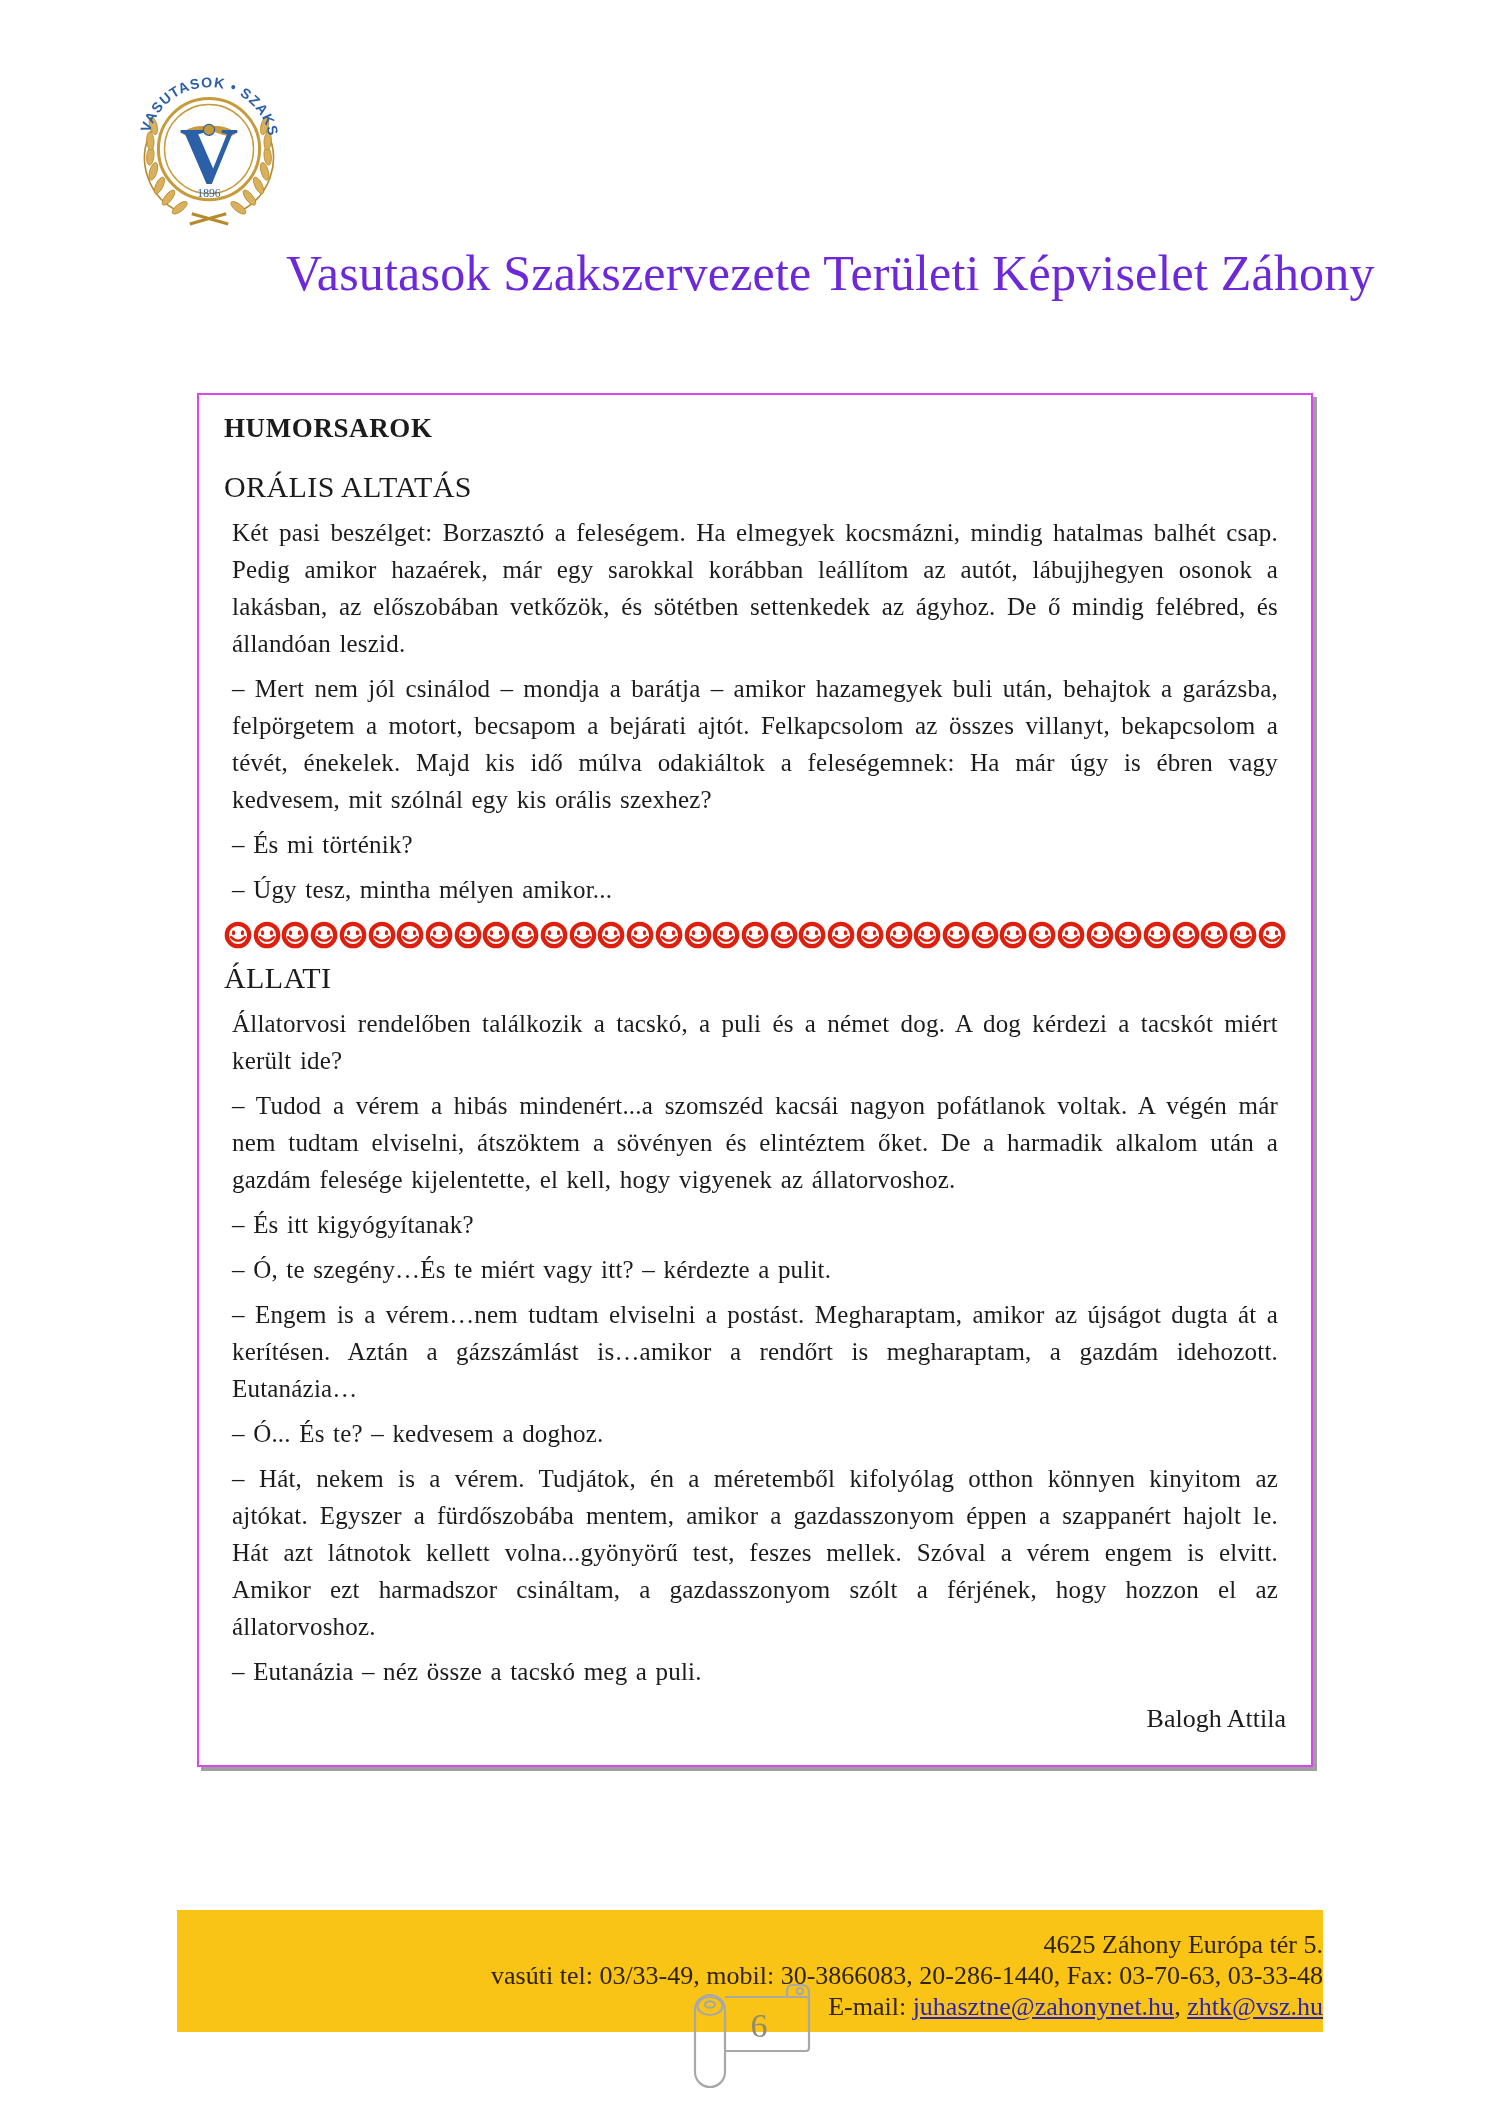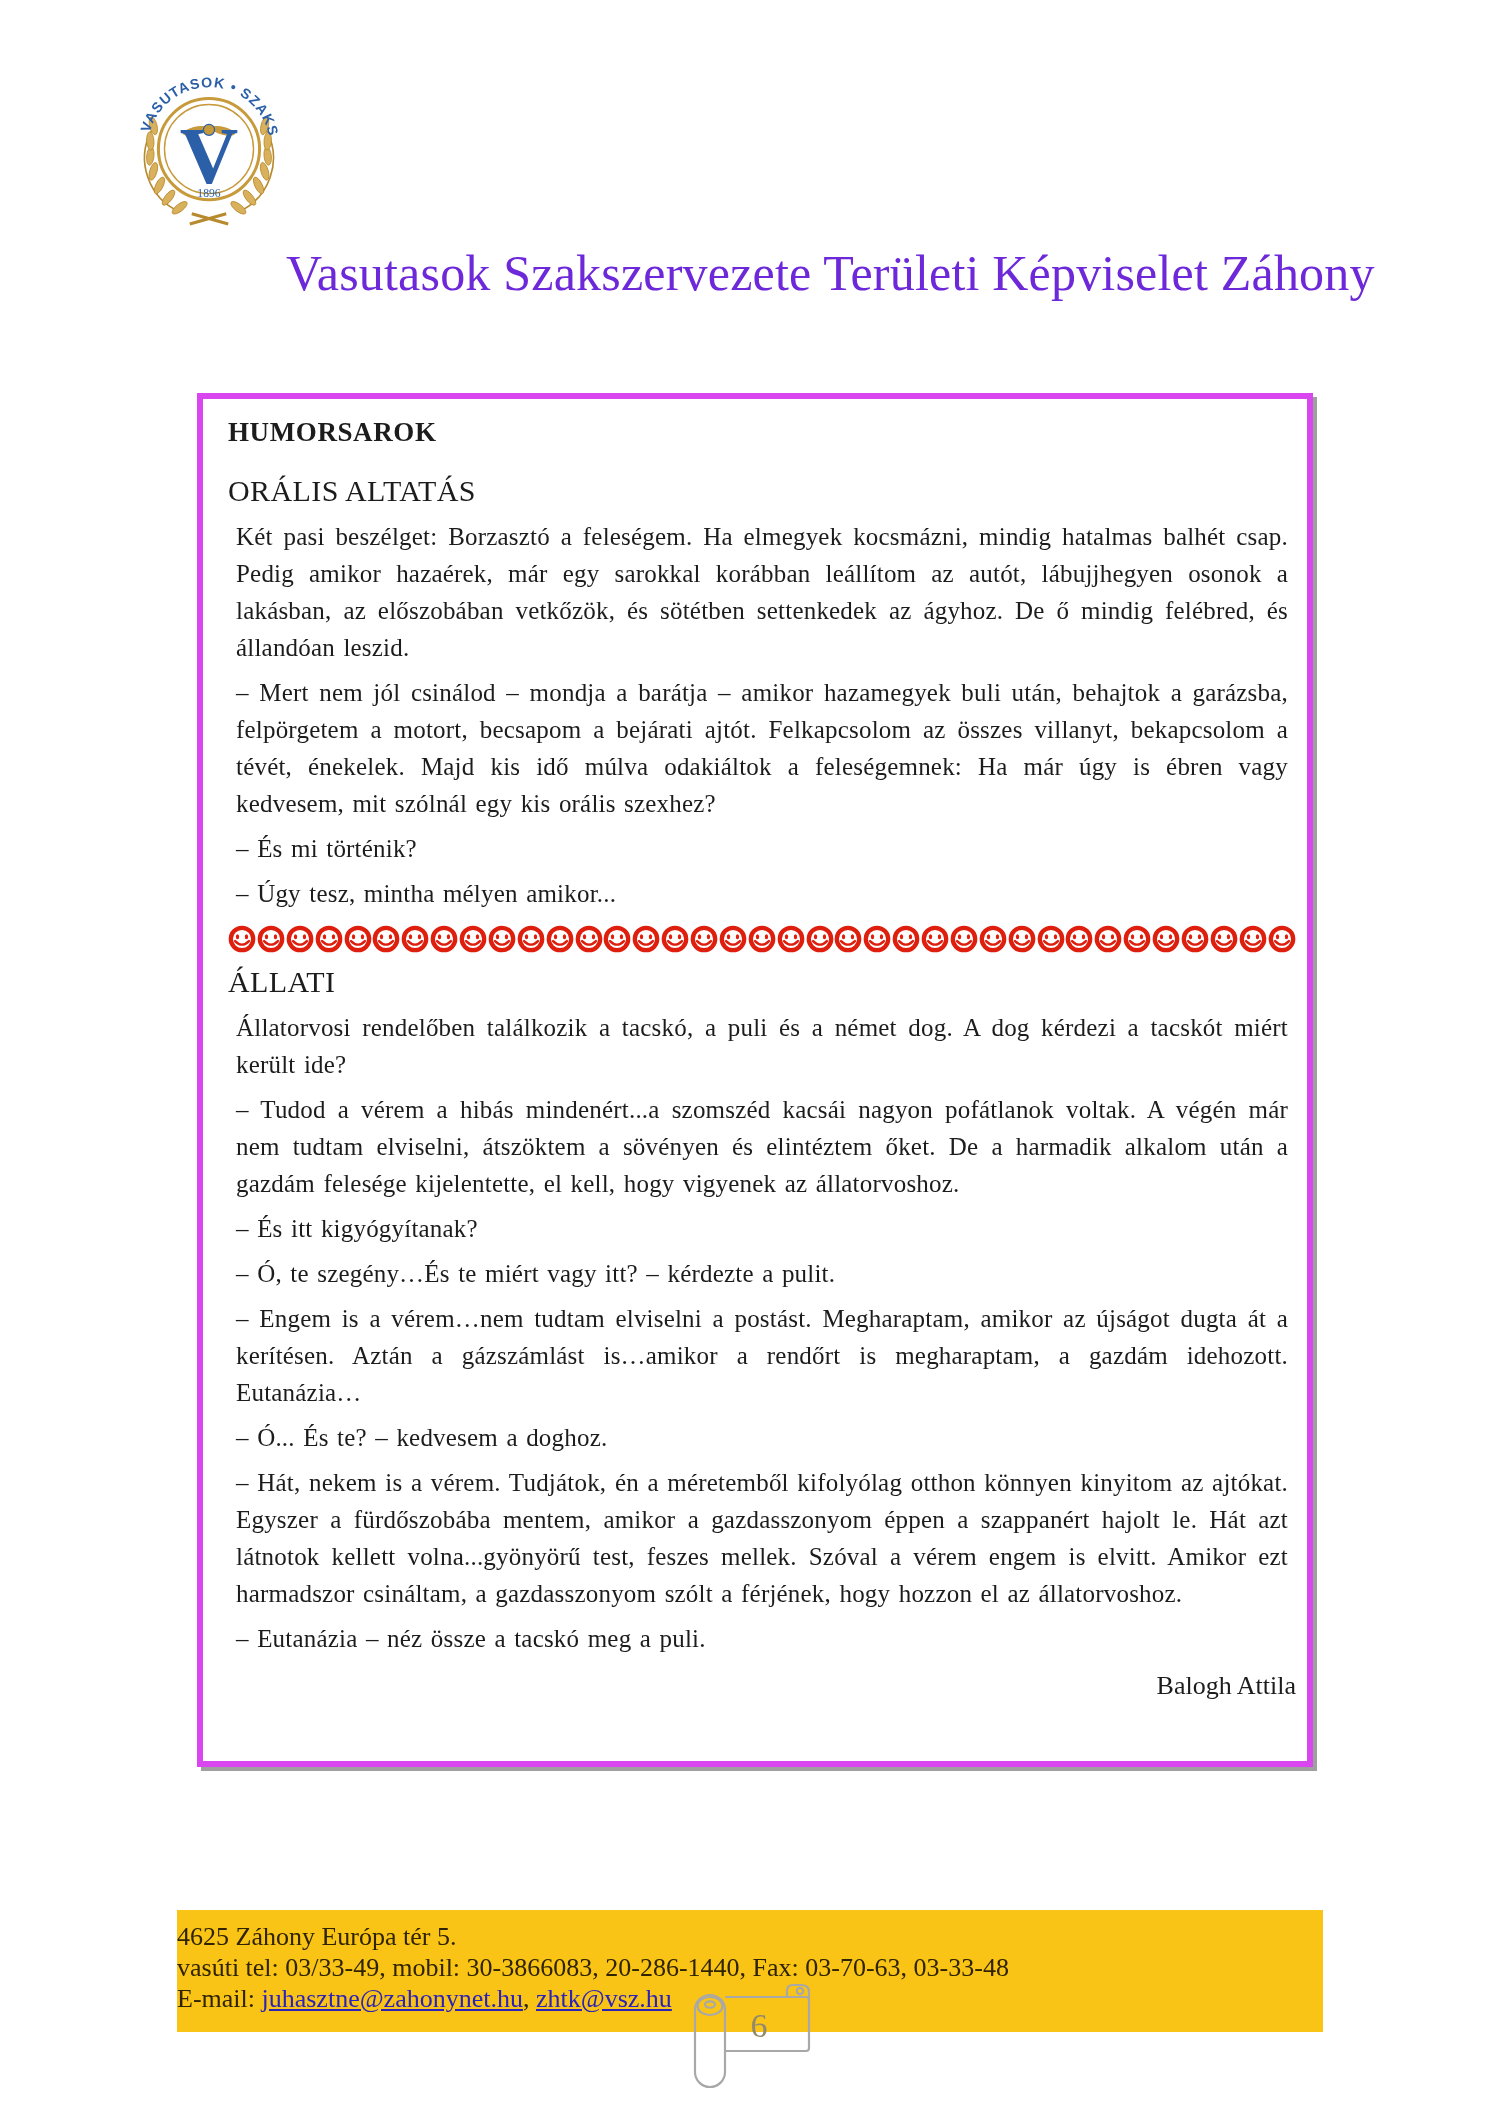--- a/index.html
+++ b/index.html
@@ -7,37 +7,37 @@
     position:relative; width:1500px; height:2121px; background:#fff; overflow:hidden;
     font-family:"Liberation Serif","DejaVu Serif",serif; color:#1c1c1c;
   }
   .logo { position:absolute; left:133px; top:58px; width:152px; height:170px; }
   .page-title {
     position:absolute; left:286px; top:244px; font-size:50px; color:#6d28d9;
     white-space:nowrap; letter-spacing:0.2px;
   }
   .content-box {
     position:absolute; left:197px; top:393px; width:1116px; height:1374px;
-    box-sizing:border-box; border:6px solid #d946ef; background:#fff;
+    box-sizing:border-box; border:2px solid #d946ef; background:#fff;
     box-shadow:4px 4px 0 rgba(80,80,80,0.55);
-    padding:18px 11px 0 25px;
+    padding:18px 25px 0 25px;
   }
   .section-title { font-size:27px; font-weight:bold; margin:0 0 26px 0; letter-spacing:0.6px; }
   .joke-title { font-size:30px; font-weight:normal; margin:0 0 10px 0; letter-spacing:0.4px; }
   .body-par {
     font-size:25px; line-height:37px; margin:8px; text-align:justify;
     letter-spacing:0.2px; word-spacing:2px;
   }
   .smiley-row { display:flex; justify-content:space-between; align-items:center; margin:13px 0 12px 0; }
   .smiley { width:28px; height:28px; flex:0 0 auto; }
   .author { text-align:right; font-size:26px; line-height:37px; margin-top:10px; }
   .footer {
     position:absolute; left:177px; top:1910px; width:1146px; height:122px;
-    box-sizing:border-box; background:#f9c415; text-align:left;
-    font-size:26px; line-height:31px; color:#2f2300; padding-top:11px;
+    box-sizing:border-box; background:#f9c415; text-align:right;
+    font-size:26px; line-height:31px; color:#2f2300; padding-top:19px;
   }
   .footer-line { white-space:nowrap; }
   .email-link { color:#2b22bb; text-decoration:underline; cursor:pointer; }
   .scroll-badge { position:absolute; left:683px; top:1981px; width:140px; height:118px; }
 </style>
 </head>
 <body>
 
 <div class="page">
 

